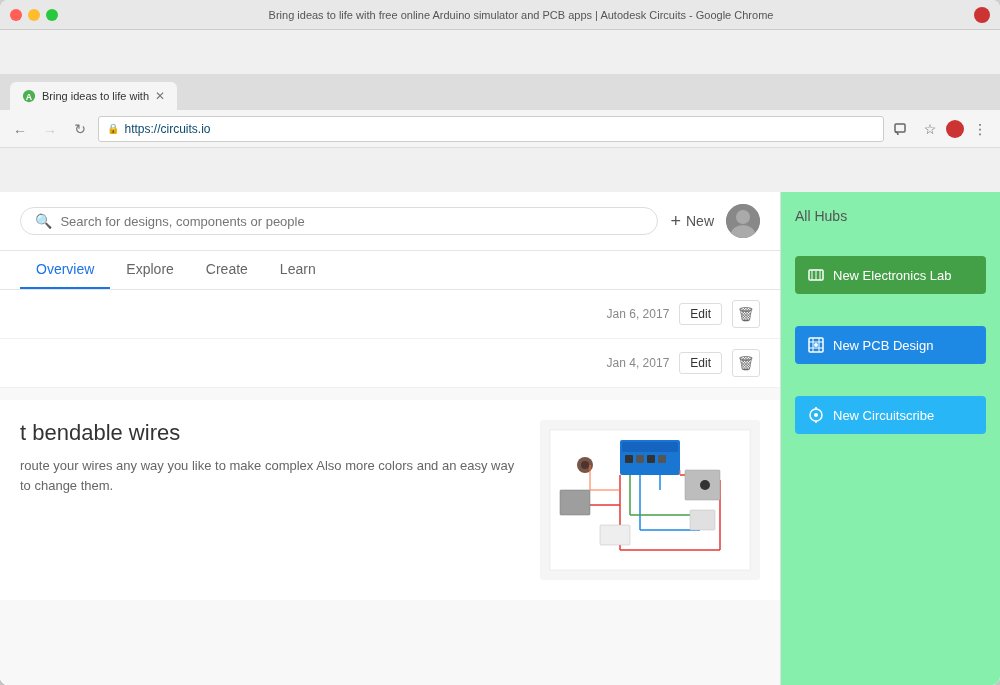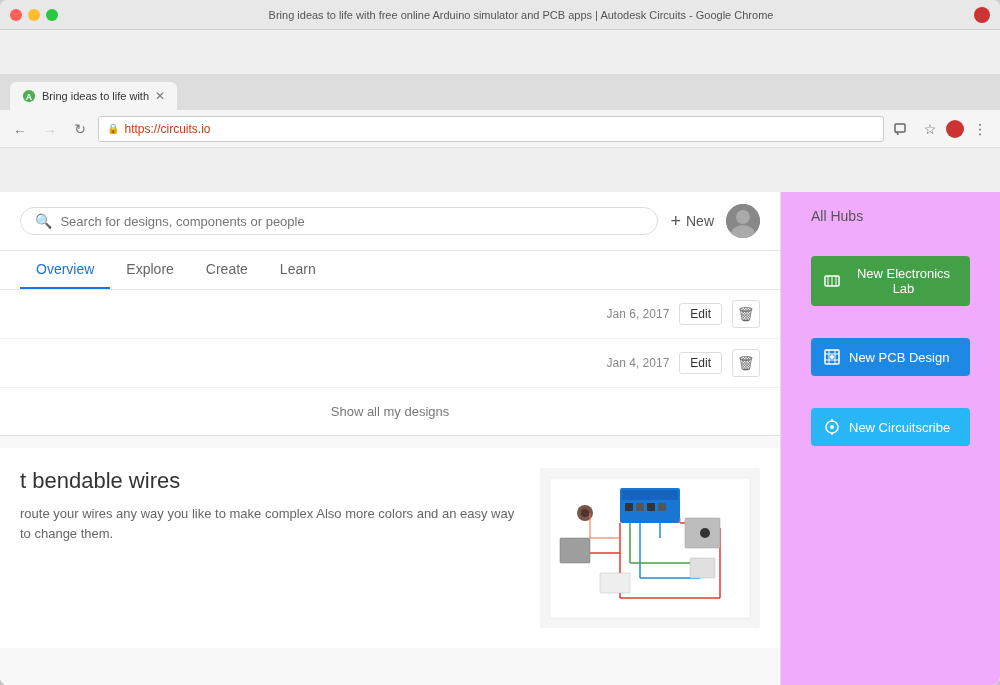--- a/index.html
+++ b/index.html
@@ -141,21 +141,21 @@
       padding: 0 8px;
       height: 26px;
       gap: 5px;
     }
     .address-lock {
       font-size: 10px;
       color: #4caf50;
     }
     .address-text {
       font-size: 12px;
-      color: #c2410c;
+      color: #0c4a6e;
       flex: 1;
     }
     .nav-actions {
       display: flex;
       gap: 4px;
       align-items: center;
     }
     .nav-icon-btn {
       width: 24px;
       height: 24px;
@@ -368,23 +368,23 @@
 
     
     .circuit-diagram {
       width: 100%;
       height: 100%;
     }
 
     
     .right-sidebar {
       width: 220px;
-      background: #f0abfc;
+      background: #86efac;
       border-left: 1px solid #e0e0e0;
-      padding: 16px 30px;
+      padding: 16px 14px;
       flex-shrink: 0;
       overflow-y: auto;
     }
     .sidebar-title {
       font-size: 14px;
       color: #555;
       margin-bottom: 14px;
       font-weight: 400;
     }
     .sidebar-btn {
@@ -507,23 +507,20 @@
               <span>🗑</span>
             </button>
           </div>
           <div class="design-row">
             <span class="design-date">Jan 4, 2017</span>
             <button class="design-edit-btn">Edit</button>
             <button class="design-delete-btn">
               <span>🗑</span>
             </button>
           </div>
-          <div class="show-all-row">
-            <a class="show-all-link">Show all my designs</a>
-          </div>
         </div>
 
         <div class="promo-section">
           <div class="promo-text">
             <div class="promo-title">t bendable wires</div>
             <div class="promo-desc">route your wires any way you like to make complex
 Also more colors and an easy way to change them.</div>
           </div>
           <div class="promo-image">
             

